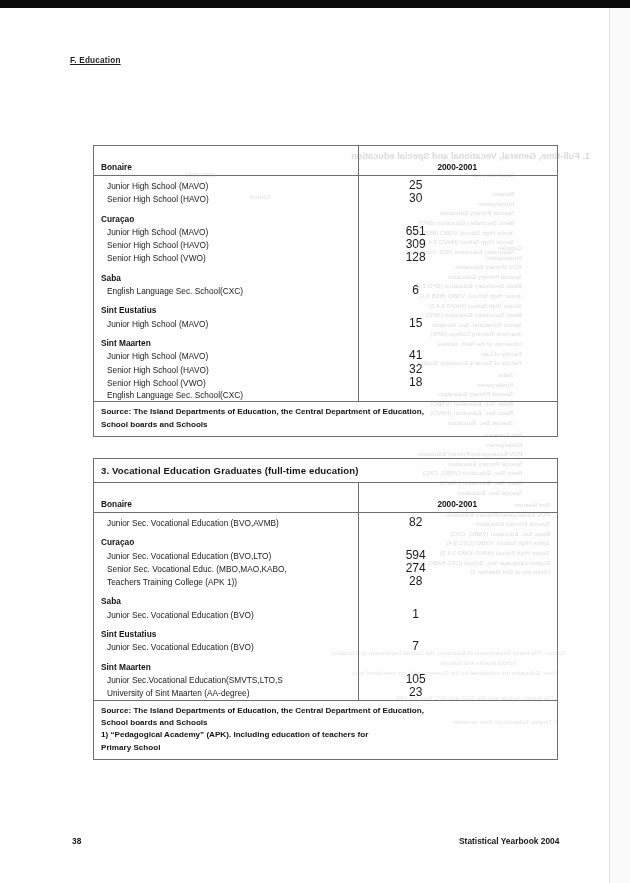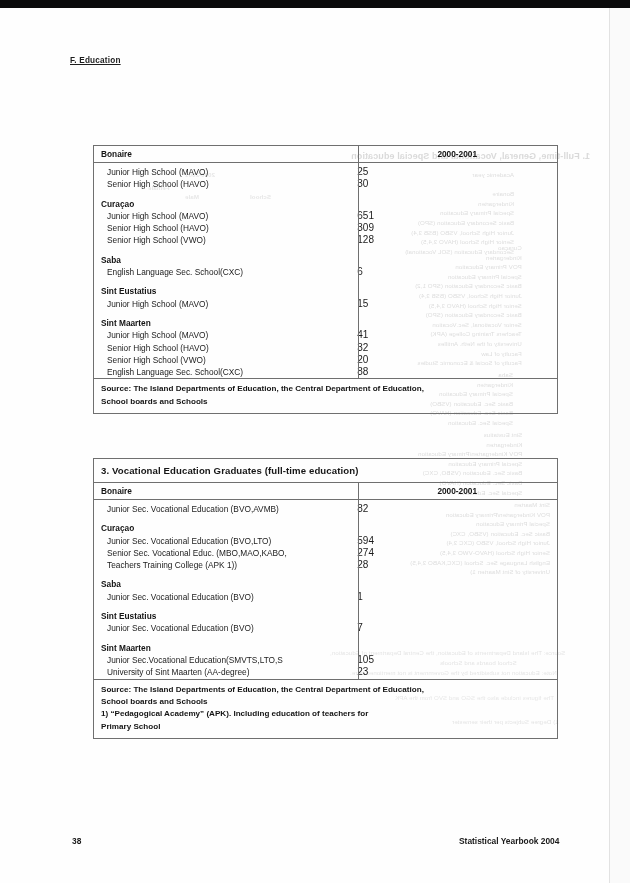--- a/index.html
+++ b/index.html
@@ -107,20 +107,21 @@
     align-items: baseline;
     border-bottom: 1px solid #6f6f6f;
   }
   .hdr-left {
     width: 264px;
     box-sizing: border-box;
     padding: 3px 0 3px 7px;
     font-size: 8.3px;
     font-weight: bold;
     color: #141414;
+    margin-top: 13px;
   }
   .hdr-right {
     width: 200px;
     box-sizing: border-box;
     padding: 3px 0 3px 0;
     text-align: center;
     font-size: 8.3px;
     font-weight: bold;
     color: #141414;
   }
@@ -145,22 +146,22 @@
     padding-left: 13px;
     font-size: 8.3px;
     color: #1b1b1b;
     line-height: 12.3px;
     white-space: nowrap;
   }
   .row-value {
     width: 200px;
     box-sizing: border-box;
     padding-right: 83px;
-    text-align: left;
-    font-size: 10px;
+    text-align: center;
+    font-size: 12px;
     color: #1b1b1b;
     line-height: 12.3px;
   }
   .body-pad { padding-bottom: 0; }
   .src-block {
     border-top: 1px solid #6f6f6f;
     padding: 4px 0 5px 7px;
   }
   .src-line {
     font-size: 8.1px;
@@ -312,25 +313,24 @@
           <div class="row">
             <div class="row-label">Junior High School (MAVO)</div>
             <div class="row-value">41</div>
           </div>
           <div class="row">
             <div class="row-label">Senior High School (HAVO)</div>
             <div class="row-value">32</div>
           </div>
           <div class="row">
             <div class="row-label">Senior High School (VWO)</div>
-            <div class="row-value">20</div>
+            <div class="row-value">18</div>
           </div>
           <div class="row">
             <div class="row-label">English Language Sec. School(CXC)</div>
-            <div class="row-value">88</div>
           </div>
         </div>
       </div>
     </div>
 
     <div class="src-block">
       <div class="src-line">Source: The Island Departments of Education, the Central Department of Education,</div>
       <div class="src-line">School boards and Schools</div>
     </div>
   </div>

